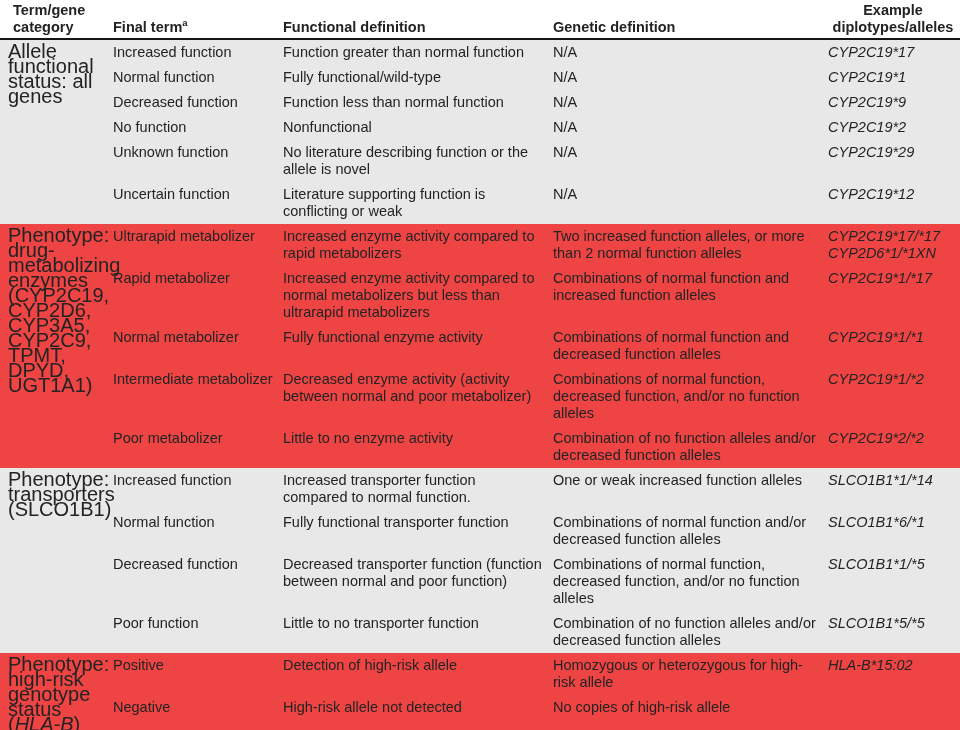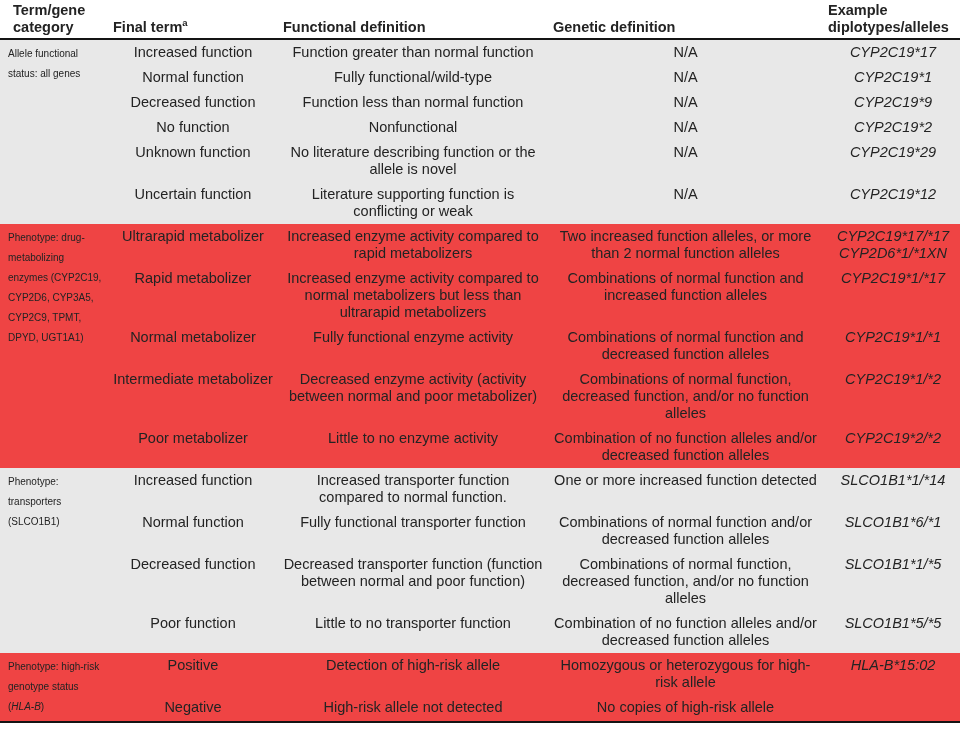--- a/index.html
+++ b/index.html
@@ -21,42 +21,41 @@
     border-bottom: 2px solid #141414;
     background: #ffffff;
   }
   .th {
     font-weight: bold;
     font-size: 14.5px;
     line-height: 16.5px;
     padding-right: 10px;
   }
   .th.first { padding-left: 13px; }
-  .th.last  { padding-right: 2px; }
+  .th.last  { padding-right: 2px; text-align: center; }
   .th sup { font-size: 9.5px; vertical-align: super; line-height: 0; }
 
   
   .tbody { border-bottom: 2px solid #141414; }
   .sect {
     display: grid;
     grid-template-columns: 113px 1fr;
     background: #ef4444;
   }
   .tbody .sect:nth-child(odd) { background: #e8e8e8; }
 
   .cat {
     padding: 4px 10px 4px 8px;
-    font-size: 10px;
-    line-height: 20px;
+    font-size: 20px;
+    line-height: 15px;
   }
   .rows { display: block; }
   .row {
     display: grid;
     grid-template-columns: 170px 270px 275px 1fr;
-    text-align: center;
   }
   .cell {
     padding: 4px 10px 4px 0;
     font-size: 14.5px;
     line-height: 17px;
   }
   .c-ex {
     font-style: italic;
     white-space: pre-line;
     padding-right: 2px;
@@ -156,21 +155,21 @@
         </div>
       </div>
     </div>
 
     <div class="sect">
       <div class="cat"><span>Phenotype: transporters (SLCO1B1)</span><i></i><span></span></div>
       <div class="rows">
         <div class="row">
           <div class="cell">Increased function</div>
           <div class="cell">Increased transporter function compared to normal function.</div>
-          <div class="cell">One or more increased function detected</div>
+          <div class="cell">One or weak increased function alleles</div>
           <div class="cell c-ex">SLCO1B1*1/*14</div>
         </div>
         <div class="row">
           <div class="cell">Normal function</div>
           <div class="cell">Fully functional transporter function</div>
           <div class="cell">Combinations of normal function and/or decreased function alleles</div>
           <div class="cell c-ex">SLCO1B1*6/*1</div>
         </div>
         <div class="row">
           <div class="cell">Decreased function</div>

